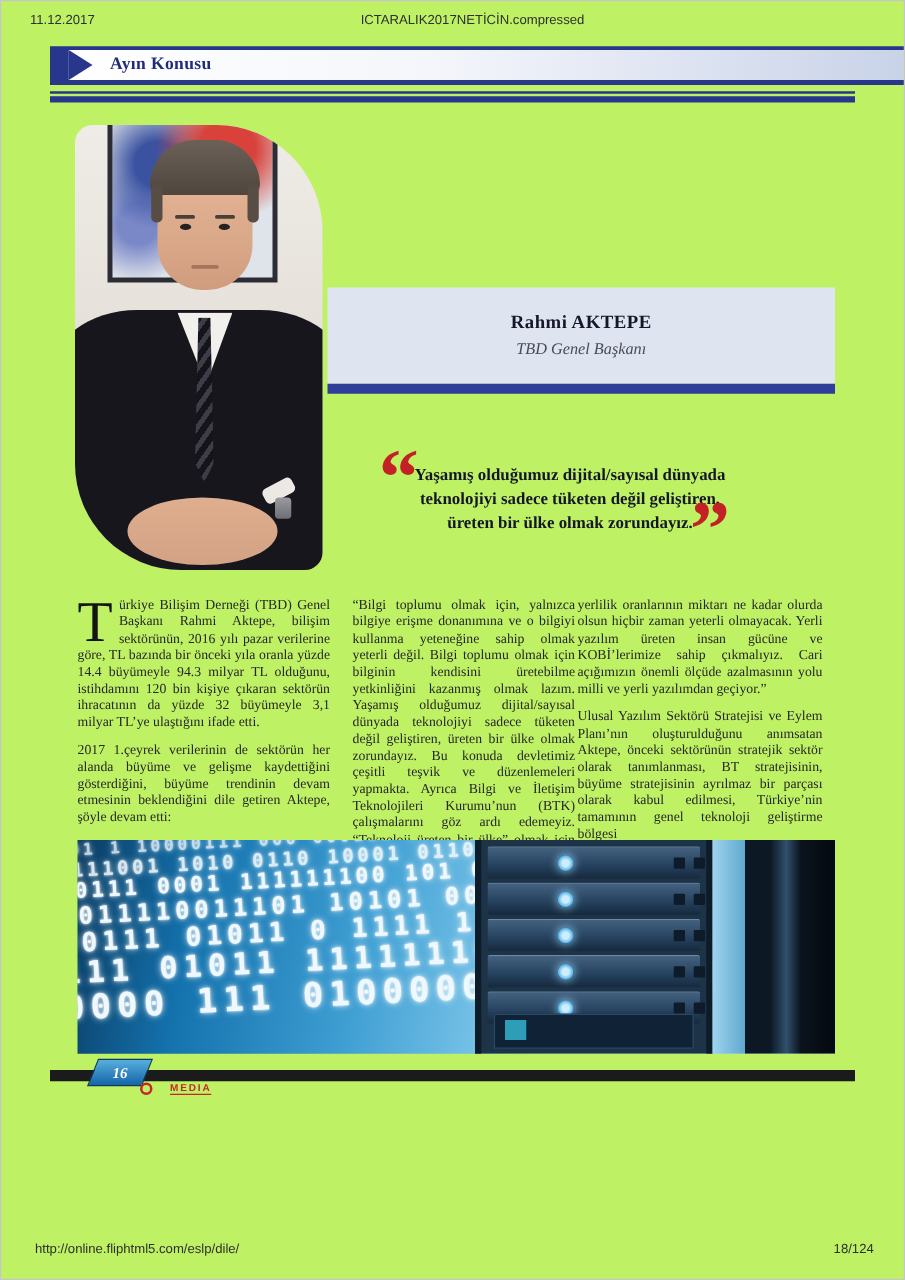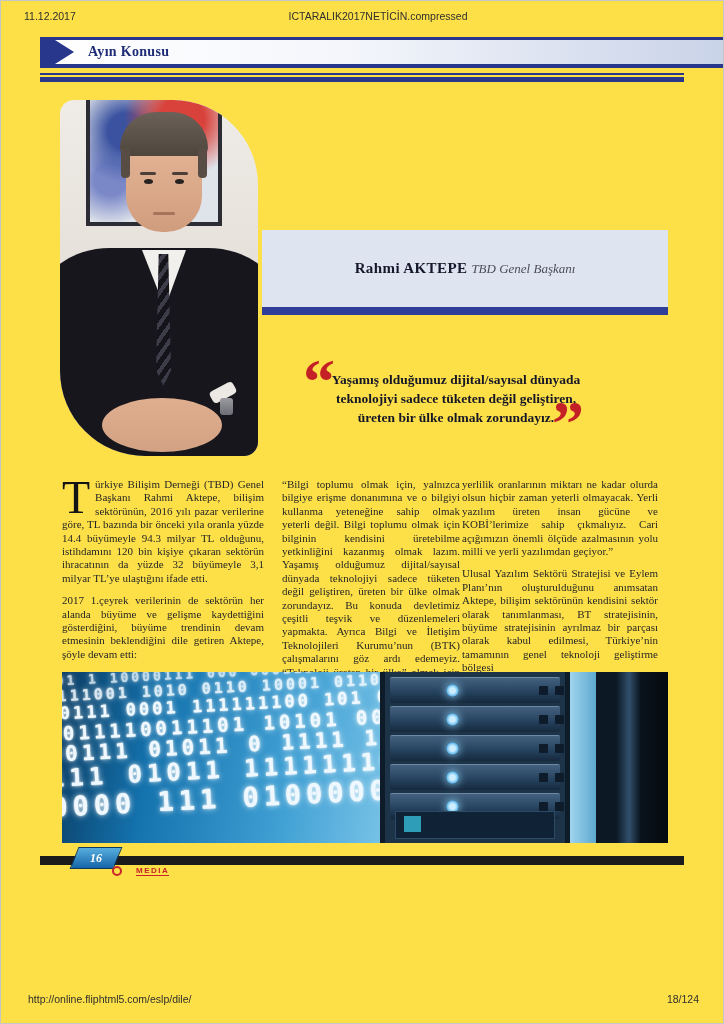--- a/index.html
+++ b/index.html
@@ -1,17 +1,17 @@
 <!DOCTYPE html>
 <html><head>
 <meta charset="utf-8">
 <style>
   html,body { margin:0; padding:0; background:#ffffff; }
   .page {
-    position:relative; width:724px; height:1024px; background:#fde047;
+    position:relative; width:724px; height:1024px; background:#bef264;
     font-family:"Liberation Serif", serif; overflow:hidden;
     box-shadow: inset 0 0 0 1px #c6c6c6;
   }
   
   .print-date { position:absolute; left:24px; top:10px; font:10.5px "Liberation Sans", sans-serif; color:#2e2e2e; }
   .print-title { position:absolute; left:16px; top:10px; width:100%; text-align:center; font:10.5px "Liberation Sans", sans-serif; color:#2e2e2e; }
   .print-url { position:absolute; left:28px; top:993px; font:10.5px "Liberation Sans", sans-serif; color:#2e2e2e; }
   .print-pageind { position:absolute; right:25px; top:993px; font:10.5px "Liberation Sans", sans-serif; color:#2e2e2e; }
 
   
@@ -59,21 +59,21 @@
   .tie { position:absolute; left:96px; top:154px; width:15px; height:132px;
     background:repeating-linear-gradient(125deg,#14141a 0 5px,#3d3d49 5px 9px);
     clip-path:polygon(18% 0,82% 0,100% 88%,50% 100%,0 88%); }
   .hands { position:absolute; left:42px; top:298px; width:120px; height:54px; border-radius:50%;
     background:linear-gradient(180deg,#dfae8f,#d3a183); }
   .cuff { position:absolute; left:150px; top:286px; width:26px; height:13px; background:#ece9e4; border-radius:4px; transform:rotate(-28deg); }
   .watch { position:absolute; left:160px; top:298px; width:13px; height:17px; background:linear-gradient(180deg,#9a9aa0,#6e6e76); border-radius:3px; }
 
   
   .name-banner { position:absolute; left:262px; top:230px; width:406px; height:77px; background:#dfe4f1;
-    display:flex; flex-direction:row; align-items:center; justify-content:center; gap:4px; }
+    display:flex; flex-direction:column; align-items:center; justify-content:center; gap:4px; }
   .person-name { font-weight:bold; font-size:15px; color:#17172b; letter-spacing:.4px; }
   .person-role { font-style:italic; font-size:13px; color:#4c4c58; }
   .name-rule { position:absolute; left:262px; top:307px; width:406px; height:8px; background:#2e3e99; }
 
   
   .quote-open { position:absolute; left:303px; top:350px; font-size:64px; line-height:1; font-weight:bold; color:#c42127; }
   .quote-close { position:absolute; left:552px; top:392px; font-size:64px; line-height:1; font-weight:bold; color:#c42127; }
   .quote-text { position:absolute; left:316px; top:370px; width:280px; text-align:center;
     font-weight:bold; font-size:13.5px; line-height:19px; color:#151528; }
 
@@ -176,21 +176,21 @@
   <div class="columns">
     <div class="col col1">
       <p><span class="dropcap">T</span><span>ürkiye Bilişim Derneği (TBD) Genel Başkanı Rahmi Aktepe, bilişim sektörünün, 2016 yılı pazar verilerine göre, TL bazında bir önceki yıla oranla yüzde 14.4 büyümeyle 94.3 milyar TL olduğunu, istihdamını 120 bin kişiye çıkaran sektörün ihracatının da yüzde 32 büyümeyle 3,1 milyar TL’ye ulaştığını ifade etti.</span></p>
       <p>2017 1.çeyrek verilerinin de sektörün her alanda büyüme ve gelişme kaydettiğini gösterdiğini, büyüme trendinin devam etmesinin beklendiğini dile getiren Aktepe, şöyle devam etti:</p>
     </div>
     <div class="col col2">
       <p>“Bilgi toplumu olmak için, yalnızca bilgiye erişme donanımına ve o bilgiyi kullanma yeteneğine sahip olmak yeterli değil. Bilgi toplumu olmak için bilginin kendisini üretebilme yetkinliğini kazanmış olmak lazım. Yaşamış olduğumuz dijital/sayısal dünyada teknolojiyi sadece tüketen değil geliştiren, üreten bir ülke olmak zorundayız. Bu konuda devletimiz çeşitli teşvik ve düzenlemeleri yapmakta. Ayrıca Bilgi ve İletişim Teknolojileri Kurumu’nun (BTK) çalışmalarını göz ardı edemeyiz. “Teknoloji üreten bir ülke” olmak için yapılacak çok iş, alınacak çok yolumuz var. Ülkemizdeki</p>
     </div>
     <div class="col col3">
       <p>yerlilik oranlarının miktarı ne kadar olurda olsun hiçbir zaman yeterli olmayacak. Yerli yazılım üreten insan gücüne ve KOBİ’lerimize sahip çıkmalıyız. Cari açığımızın önemli ölçüde azalmasının yolu milli ve yerli yazılımdan geçiyor.”</p>
-      <p>Ulusal Yazılım Sektörü Stratejisi ve Eylem Planı’nın oluşturulduğunu anımsatan Aktepe, bilişim sektörünün kendisini sektör olarak tanımlanması, BT stratejisinin, büyüme stratejisinin ayrılmaz bir parçası olarak kabul edilmesi, Türkiye’nin tamamının genel teknoloji geliştirme bölgesi</p>
+      <p>Ulusal Yazılım Sektörü Stratejisi ve Eylem Planı’nın oluşturulduğunu anımsatan Aktepe, önceki sektörünün stratejik sektör olarak tanımlanması, BT stratejisinin, büyüme stratejisinin ayrılmaz bir parçası olarak kabul edilmesi, Türkiye’nin tamamının genel teknoloji geliştirme bölgesi</p>
     </div>
   </div>
 
   <div class="hero">
     <div class="binary-wall">
         <div class="binary-row">101 1 10000111 000 000111 10101</div>
         <div class="binary-row">0111001 1010 0110 10001 01101</div>
         <div class="binary-row">00111 0001 111111100 101 0101</div>
         <div class="binary-row">0011110011101 10101 0000 000</div>
         <div class="binary-row">00111 01011 0 1111 1100 00001</div>

